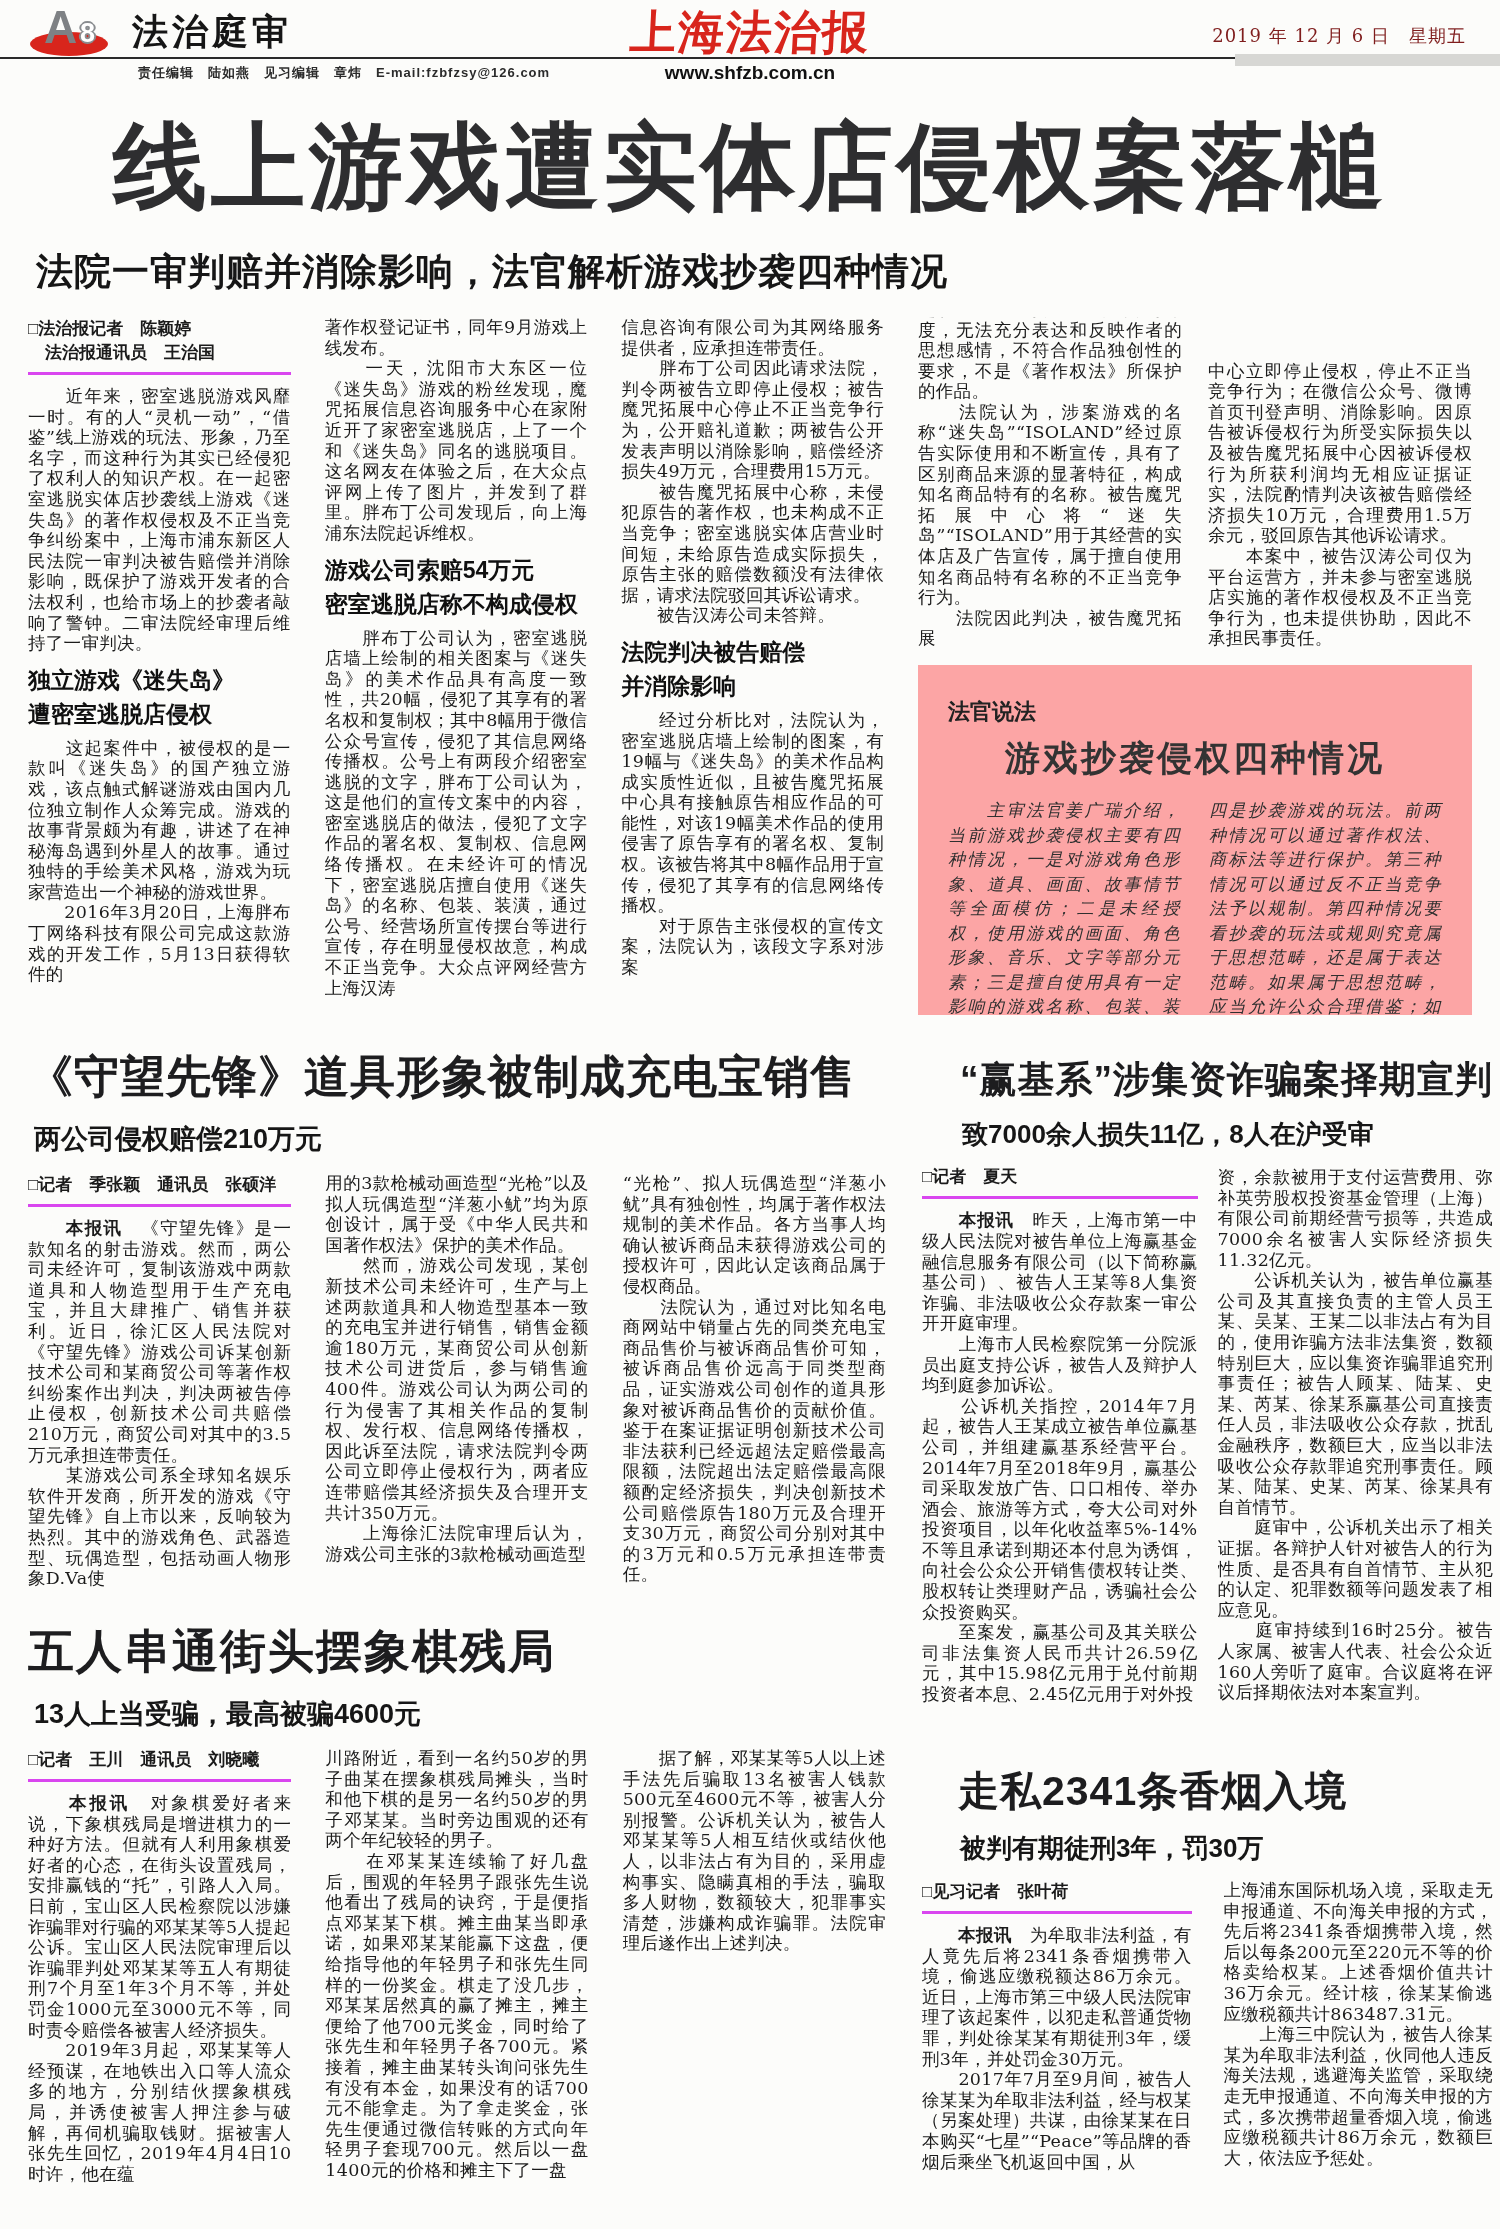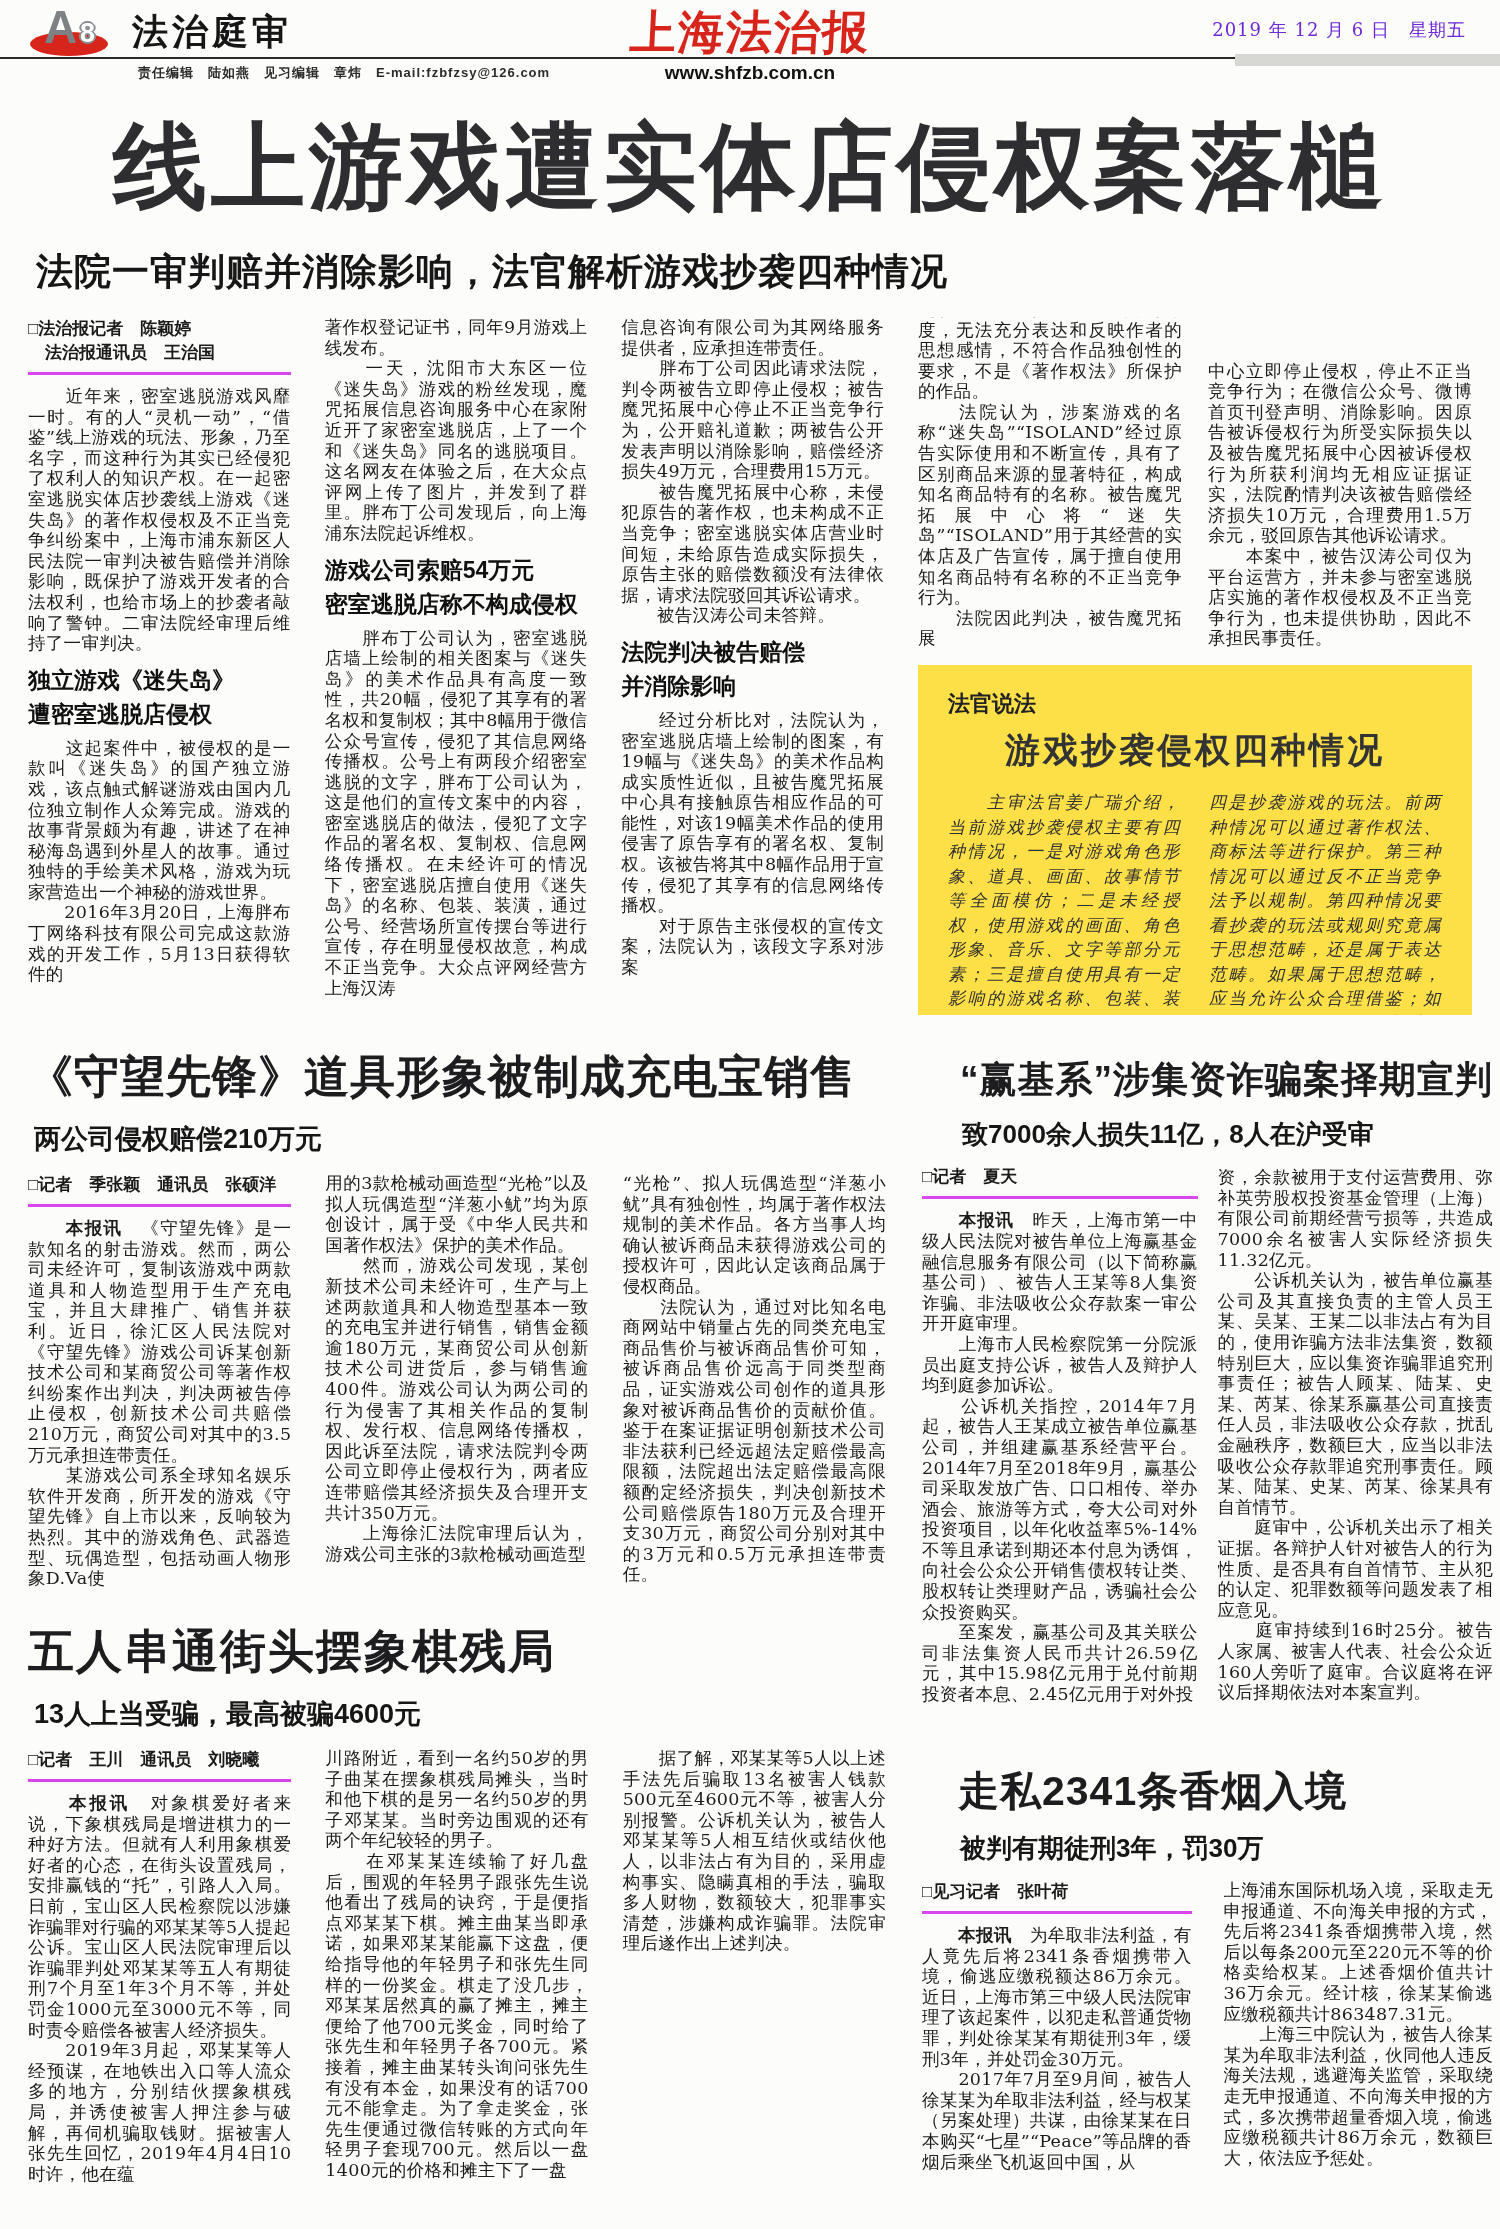--- a/index.html
+++ b/index.html
@@ -13,38 +13,38 @@
   .hdr { position:relative; height:90px; }
   .hdr-rule { position:absolute; left:-28px; right:-28px; top:57px; height:2px; background:#2a2a2a; }
   .badge { position:absolute; left:2px; top:4px; width:92px; height:52px; }
   .badge-ellipse { position:absolute; left:0; bottom:0; width:78px; height:24px; background:#d8251c; border-radius:50%; }
   .badge-a { position:absolute; left:14px; top:-4px; font-family:"Liberation Sans",sans-serif; font-weight:bold; font-size:46px; color:#7e8184; }
   .badge-8 { position:absolute; left:50px; top:14px; font-family:"Liberation Sans",sans-serif; font-weight:bold; font-size:27px; color:#fff; text-shadow:-2px 0 #8a8d90, 2px 0 #8a8d90, 0 -2px #8a8d90, 0 2px #8a8d90; }
   .sec-title { position:absolute; left:104px; top:8px; font-family:"Liberation Sans",sans-serif; font-weight:bold; font-size:36px; letter-spacing:4px; color:#161616; }
   .editors { position:absolute; left:110px; top:64px; font-family:"Liberation Sans",sans-serif; font-weight:bold; font-size:13px; color:#2b2b2b; letter-spacing:1px; }
   .masthead { position:absolute; left:0; right:0; top:2px; text-align:center; font-family:"DejaVu Serif",serif; font-weight:bold; font-size:46px; color:#d8251c; letter-spacing:2px; transform:skewX(-3deg); }
   .site { position:absolute; left:0; right:0; top:62px; text-align:center; font-family:"Liberation Sans",sans-serif; font-weight:bold; font-size:19px; color:#111; }
-  .date { position:absolute; right:6px; top:18px; font-family:"DejaVu Serif",serif; font-size:18px; color:#6d28d9; letter-spacing:1px; }
+  .date { position:absolute; right:6px; top:24px; font-family:"DejaVu Serif",serif; font-size:18px; color:#7f1d1d; letter-spacing:1px; }
   .graybar { position:absolute; right:-28px; top:54px; width:265px; height:12px; background:#d7d7d4; }
   
   .lead-hl { margin-top:14px; text-align:center; font-family:"Liberation Sans",sans-serif; font-weight:900; font-size:94px; letter-spacing:4px; color:#2e2e30; white-space:nowrap; }
   .lead-sub { margin-top:16px; margin-left:8px; font-family:"Liberation Sans",sans-serif; font-weight:bold; font-size:37px; letter-spacing:1px; color:#161616; }
   
   .tcol { flex:1; overflow:hidden; }
   .tcol p { font-size:17.5px; line-height:20.6px; text-align:justify; text-justify:inter-ideograph; letter-spacing:0.3px; }
   .lede { font-family:"Liberation Sans",sans-serif; font-weight:bold; }
   .colh { font-family:"Liberation Sans",sans-serif; font-weight:bold; font-size:23px; line-height:34px; margin:9px 0 7px; white-space:pre-line; color:#101010; }
   .by { font-family:"Liberation Sans",sans-serif; font-weight:bold; font-size:17px; line-height:24px; padding-bottom:7px; border-bottom:3px solid #d946ef; margin-bottom:11px; color:#1b1b1b; white-space:pre-line; }
   
   .lead-art { display:flex; gap:34px; margin-top:20px; height:700px; overflow:hidden; }
   .lead-left { flex:0 0 856px; display:flex; gap:34px; }
   .lead-right { flex:1; }
   .lr-cols { display:flex; gap:26px; height:332px; overflow:hidden;align-items:flex-end; }
   
-  .law-box { margin-top:16px; height:350px; background:#fde047; padding:24px 30px 18px; overflow:hidden; }
+  .law-box { margin-top:16px; height:350px; background:#fca5a5; padding:32px 30px 18px; overflow:hidden; }
   .box-title { font-family:"Liberation Sans",sans-serif; font-weight:bold; font-size:22px; color:#222; }
   .box-heading { text-align:center; font-family:"Liberation Sans",sans-serif; font-weight:bold; font-size:35px; letter-spacing:3px; margin-top:8px; color:#333; }
   .box-cols { display:flex; gap:28px; margin-top:16px; }
   .box-cols p { flex:1; font-family:"DejaVu Serif",serif; font-style:italic; font-size:17px; line-height:24.5px; letter-spacing:1.5px; text-align:justify; color:#2f2f2f; }
   
   .lanes { display:flex; gap:36px; margin-top:16px; }
   .laneA { flex:0 0 858px; }
   .laneB { flex:1; }
   .art-body { display:flex; gap:34px; overflow:hidden; }
   

